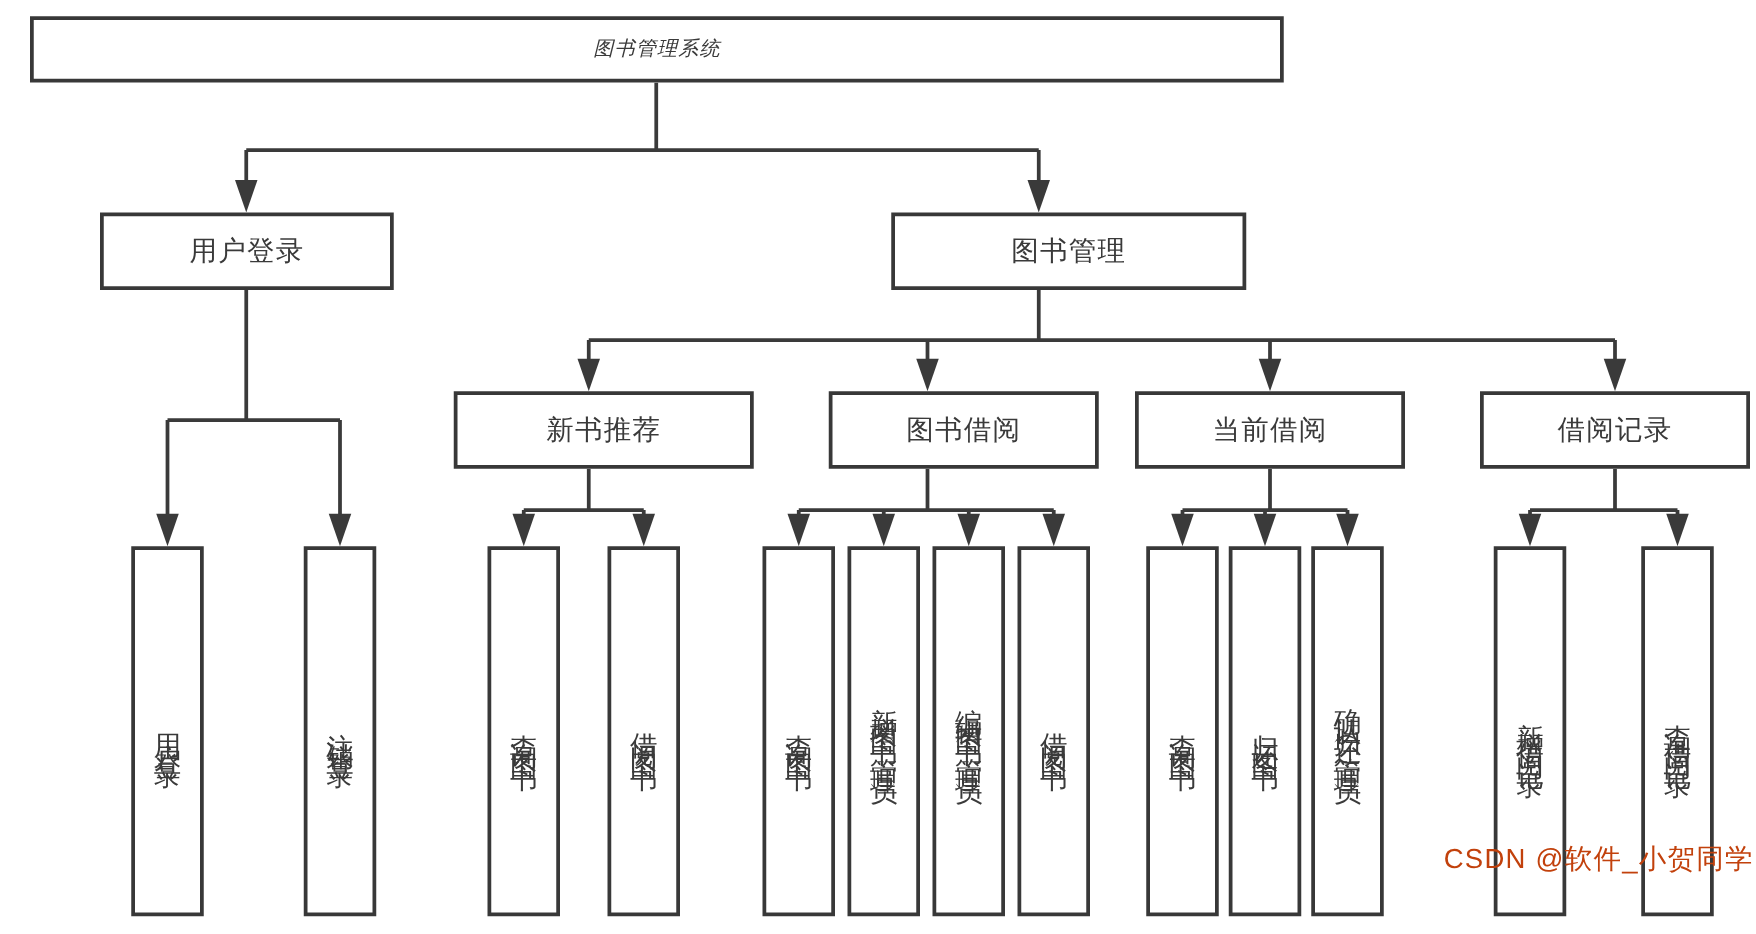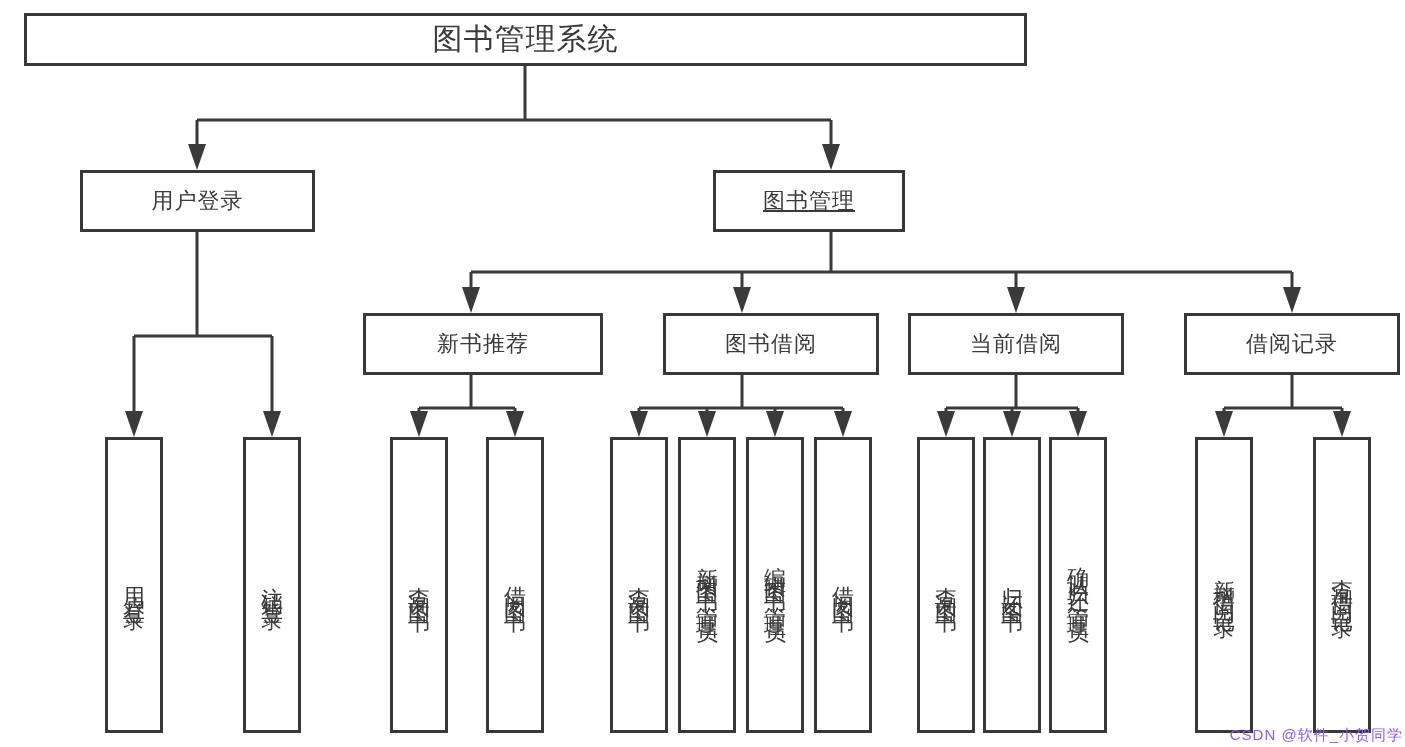--- a/index.html
+++ b/index.html
@@ -33,35 +33,35 @@
     display: flex;
     align-items: center;
     justify-content: center;
     color: #3a3a3a;
   }
   .hlabel {
     font-size: 22px;
     letter-spacing: 1px;
     white-space: nowrap;
   }
-  .root-box .hlabel { font-size: 30px; }
+  .root-box .hlabel { font-size: 16px; font-style: italic; }
   .vlabel {
     writing-mode: vertical-rl;
     text-orientation: mixed;
     font-size: 22px;
     letter-spacing: 8px;
     line-height: 1;
     white-space: nowrap;
   }
   .watermark {
     position: absolute;
-    top: 726px;
+    top: 672px;
     right: 2px;
-    font-size: 15px;
-    color: #8b5cf6;
+    font-size: 22px;
+    color: #c2410c;
     letter-spacing: 1px;
     white-space: nowrap;
   }
 </style>
 </head>
 <body>
 
 <div class="stage">
 
   <svg class="connectors" width="1405" height="747" viewBox="0 0 1405 747" xmlns="http://www.w3.org/2000/svg">
@@ -103,21 +103,21 @@
     </g>
   </svg>
 
   <div class="box root-box" style="left:24px; top:13px; width:1003px; height:53px;">
     <span class="hlabel">图书管理系统</span>
   </div>
 
   <div class="box" style="left:80px; top:170px; width:235px; height:62px;">
     <span class="hlabel">用户登录</span>
   </div>
-  <div class="box" style="left:713px; top:170px; width:192px; height:62px;text-decoration:underline;">
+  <div class="box" style="left:713px; top:170px; width:284px; height:62px;">
     <span class="hlabel">图书管理</span>
   </div>
 
   <div class="box" style="left:363px; top:313px; width:240px; height:62px;">
     <span class="hlabel">新书推荐</span>
   </div>
   <div class="box" style="left:634px; top:313px; width:216px; height:62px;margin-left:29px;">
     <span class="hlabel">图书借阅</span>
   </div>
   <div class="box" style="left:908px; top:313px; width:216px; height:62px;">

